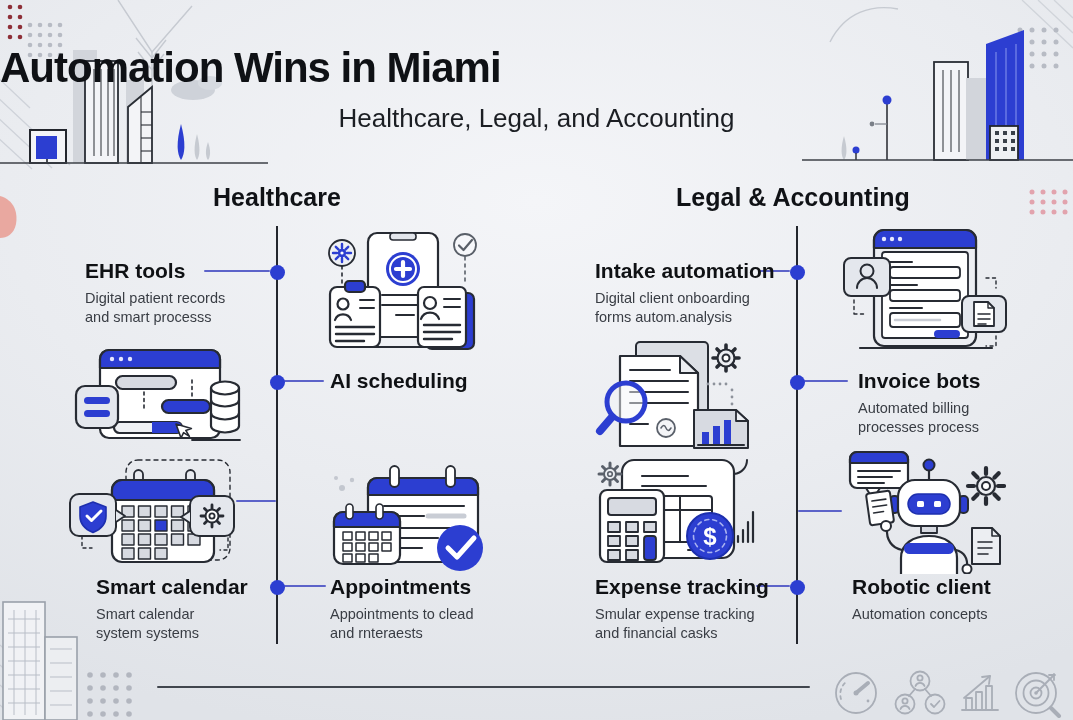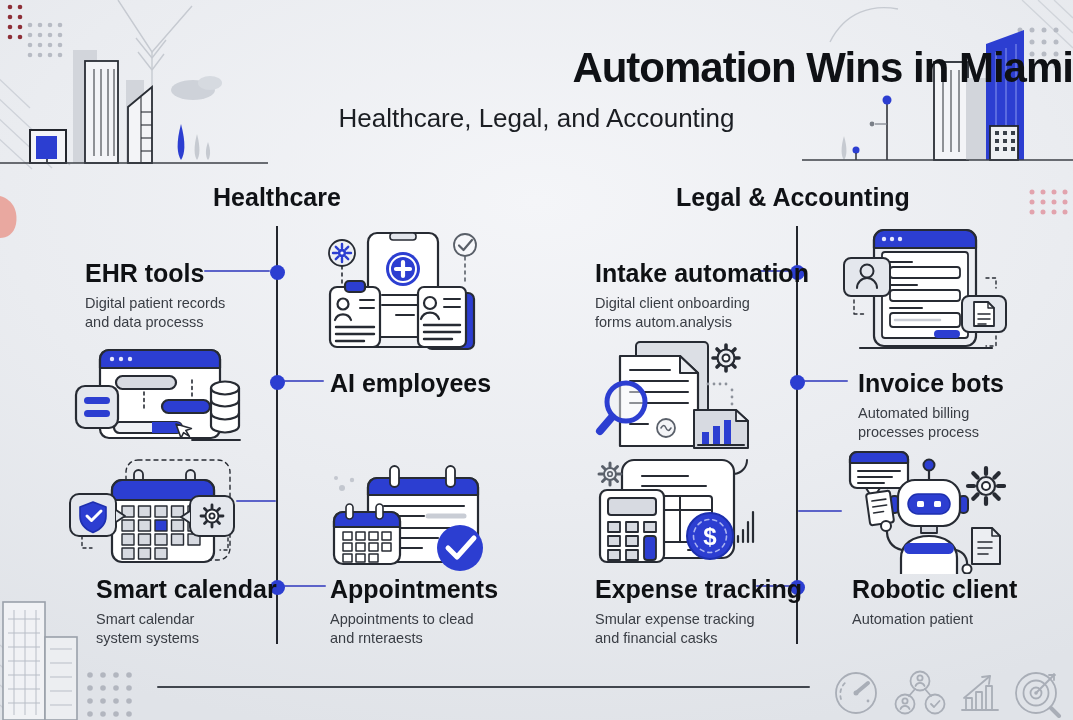--- a/index.html
+++ b/index.html
@@ -3,36 +3,36 @@
 <meta charset="utf-8">
 <style>
   html,body{margin:0;padding:0;background:#d8dade;}
   #stage{
     position:relative;width:1073px;height:720px;overflow:hidden;
     font-family:"Liberation Sans",sans-serif;
     background:radial-gradient(90% 75% at 50% 28%, #f4f5f8 0%, #eaecf0 55%, #e0e3e8 100%);
   }
   .abs{position:absolute;}
   .title{
-    left:0;right:0;top:44px;text-align:right;
+    left:0;right:0;top:44px;text-align:left;
     font-size:42px;font-weight:800;letter-spacing:-1px;color:#0f1115;
   }
   .subtitle{
     left:0;right:0;top:103px;text-align:center;
     font-size:26px;font-weight:400;color:#1b1e23;
   }
   .section-header{
     top:183px;width:300px;text-align:center;
     font-size:25px;font-weight:700;color:#101216;
   }
   .timeline-line{top:226px;width:2px;height:418px;background:#23262d;}
   .t-dot{width:15px;height:15px;border-radius:50%;background:#2c3ed1;}
   .connector{height:2.4px;background:#5c63c9;border-radius:2px;}
   .item-label{width:210px;}
-  .item-title{font-size:25px;font-weight:700;color:#0f1114;margin:0 0 6px 0;line-height:1.15;}
+  .item-title{font-size:21px;font-weight:700;color:#0f1114;margin:0 0 6px 0;line-height:1.15;}
   .item-desc{font-size:14.5px;line-height:1.33;color:#393d44;white-space:pre-line;}
   .divider{height:2.4px;background:#41464e;border-radius:2px;}
   svg{display:block;}
 </style>
 </head>
 <body>
 
 <div id="stage">
 
   <svg class="abs" style="left:0;top:0" width="270" height="170" viewBox="0 0 270 170">
@@ -270,24 +270,24 @@
   <div class="abs t-dot" style="left:270px;top:265px"></div>
   <div class="abs t-dot" style="left:270px;top:375px"></div>
   <div class="abs t-dot" style="left:270px;top:580px"></div>
   <div class="abs t-dot" style="left:790px;top:265px"></div>
   <div class="abs t-dot" style="left:790px;top:375px"></div>
   <div class="abs t-dot" style="left:790px;top:580px"></div>
 
   <div class="abs item-label" style="left:85px;top:259px">
     <div class="item-title">EHR tools</div>
     <div class="item-desc">Digital patient records
-and data processs</div>
+and smart processs</div>
   </div>
   <div class="abs item-label" style="left:330px;top:369px">
-    <div class="item-title">AI employees</div>
+    <div class="item-title">AI scheduling</div>
   </div>
   <div class="abs item-label" style="left:96px;top:575px">
     <div class="item-title">Smart calendar</div>
     <div class="item-desc">Smart calendar
 system systems</div>
   </div>
   <div class="abs item-label" style="left:330px;top:575px">
     <div class="item-title">Appointments</div>
     <div class="item-desc">Appointments to clead
 and rnteraests</div>
@@ -302,21 +302,21 @@
     <div class="item-desc">Automated billing
 processes process</div>
   </div>
   <div class="abs item-label" style="left:595px;top:575px;width:220px">
     <div class="item-title">Expense tracking</div>
     <div class="item-desc">Smular expense tracking
 and financial casks</div>
   </div>
   <div class="abs item-label" style="left:852px;top:575px">
     <div class="item-title">Robotic client</div>
-    <div class="item-desc">Automation patient</div>
+    <div class="item-desc">Automation concepts</div>
   </div>
 
   <svg class="abs" style="left:322px;top:227px" width="162" height="128" viewBox="0 0 162 128" stroke="#272b33" stroke-width="2.2" fill="none" stroke-linecap="round" stroke-linejoin="round">
     <line x1="18" y1="120" x2="146" y2="120"></line>
     <rect x="46" y="6" width="70" height="104" rx="9" fill="#ffffff"></rect>
     <rect x="68" y="6" width="26" height="7" rx="3" fill="#e3e6ec" stroke-width="1.6"></rect>
     <line x1="60" y1="68" x2="102" y2="68" stroke-width="2"></line>
     <line x1="60" y1="78" x2="102" y2="78" stroke-width="2"></line>
     <line x1="74" y1="88" x2="92" y2="88" stroke-width="2"></line>
     <circle cx="81" cy="42" r="17" fill="#2c3ed1" stroke="none"></circle>

